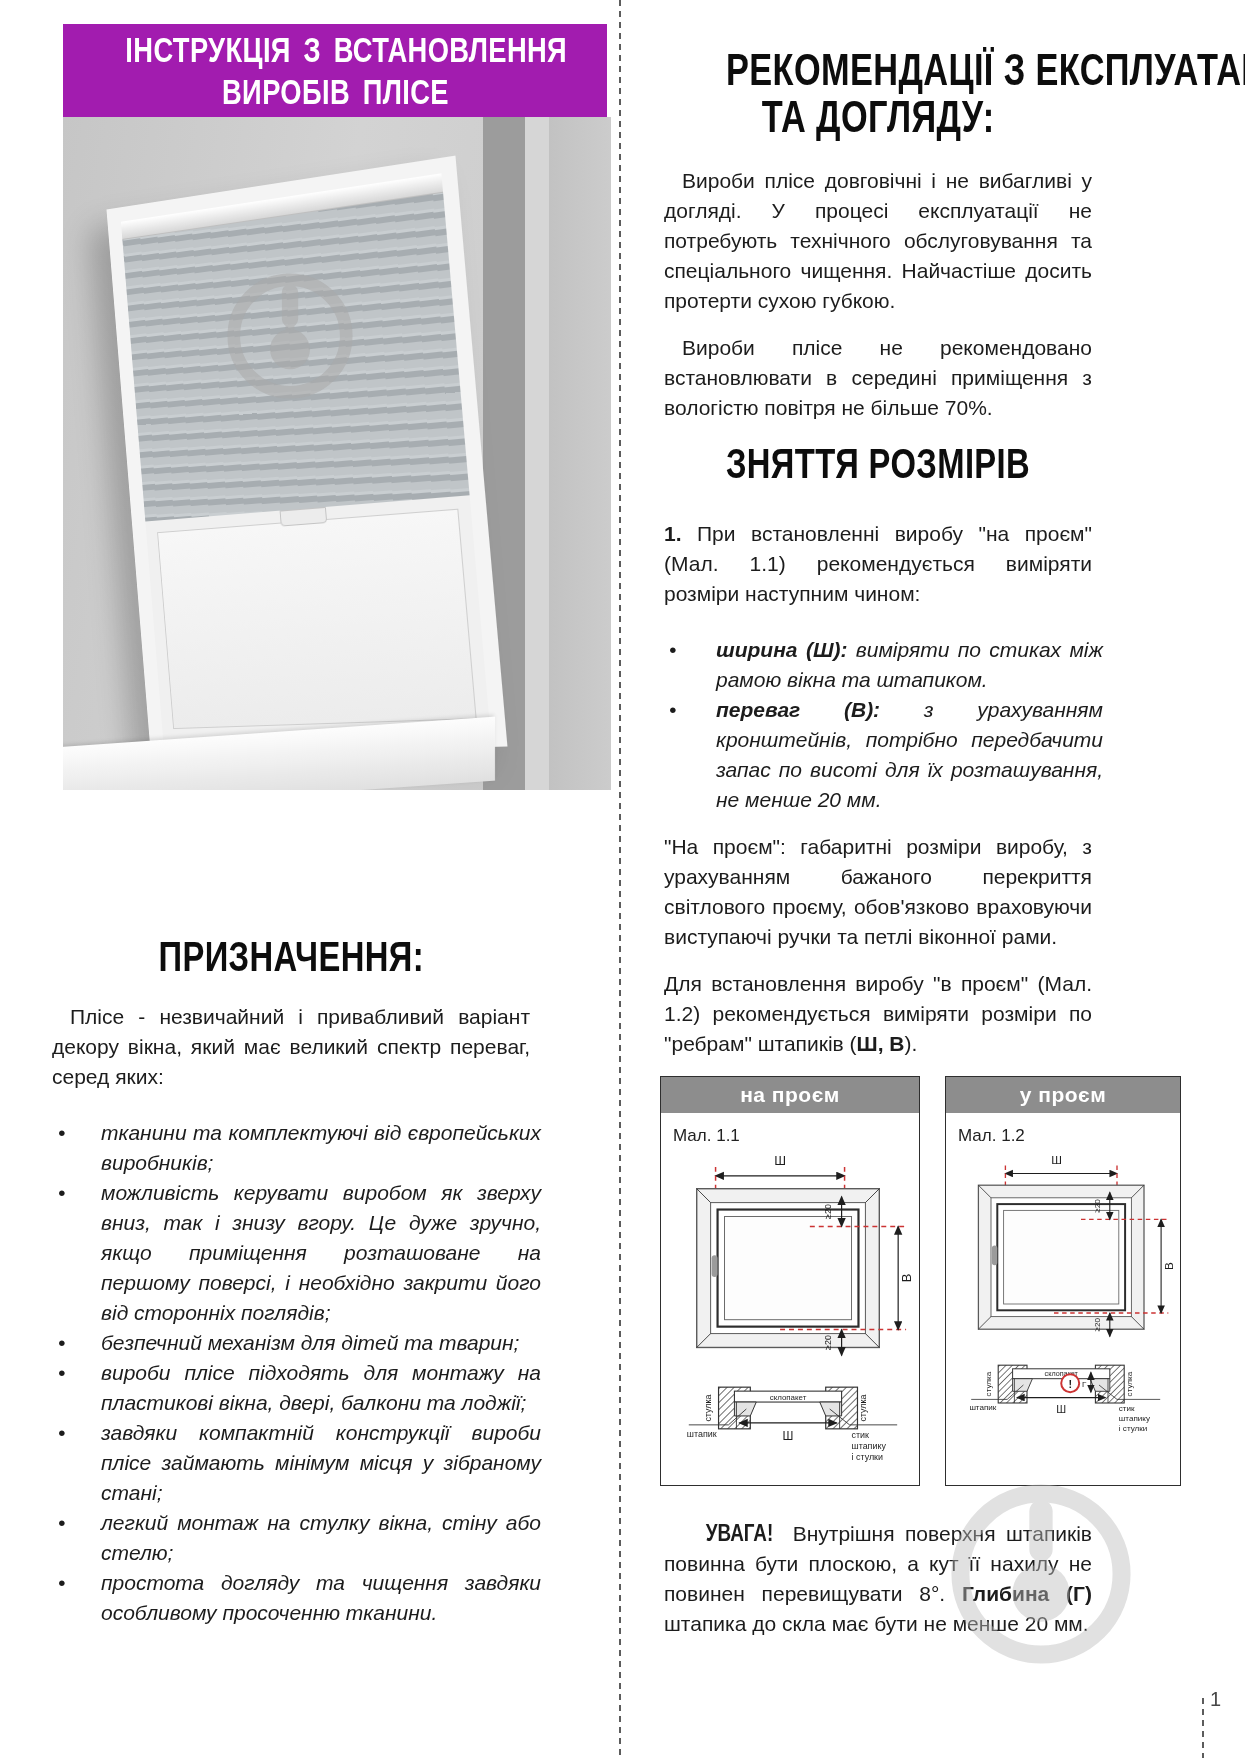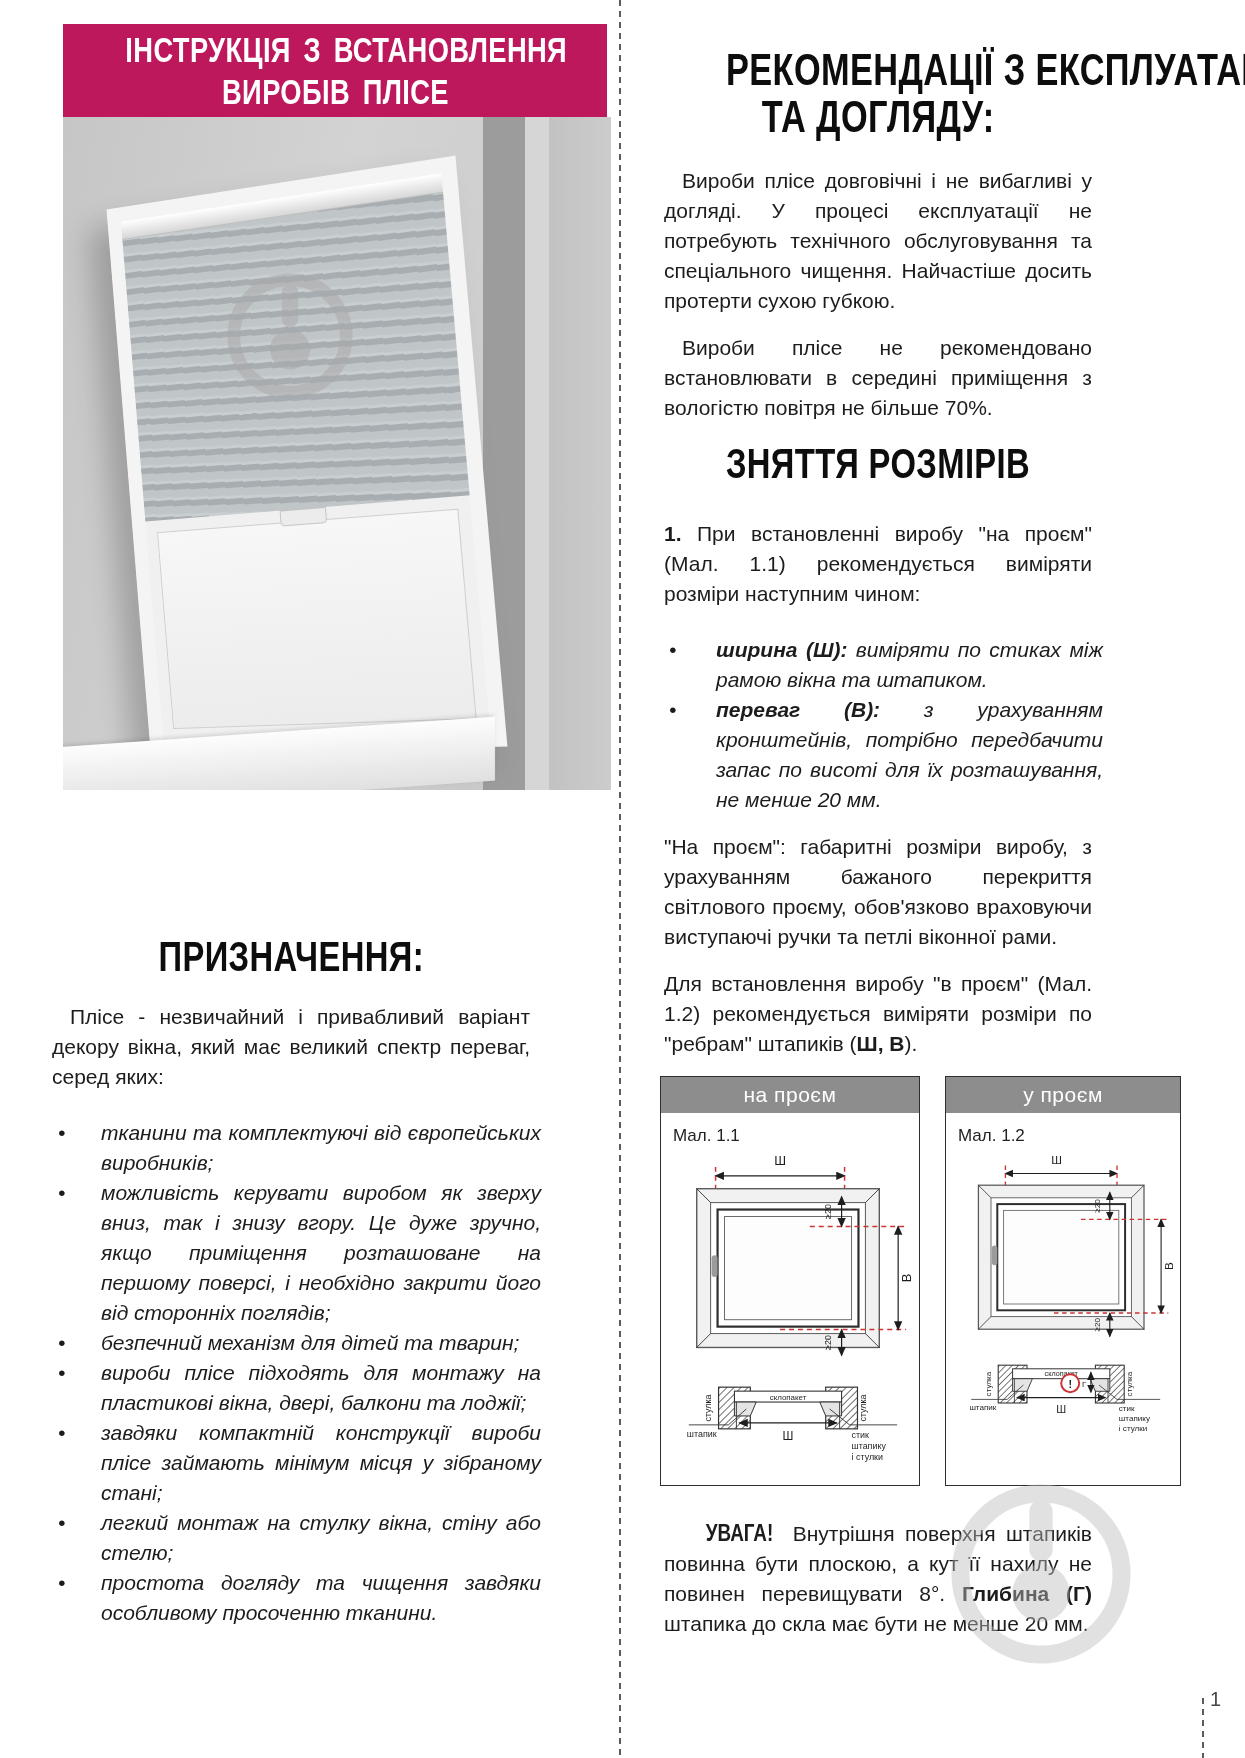--- a/index.html
+++ b/index.html
@@ -15,21 +15,21 @@
   p{margin:17px;}
   ul{margin:6px;padding:0;list-style:none;font-style:italic;}
 
   
   .v-dash{width:2px;background:repeating-linear-gradient(180deg,#5c5c5c 0 6px,transparent 6px 11px);}
   #divider{left:619px;top:0;height:1758px;}
   #edge-dash{left:1202px;top:1698px;height:60px;}
   #page-num{left:1210px;top:1688px;font-size:20px;color:#474747;}
 
   
-  #banner{left:63px;top:24px;width:544px;height:93px;background:#be185d;
+  #banner{left:63px;top:24px;width:544px;height:93px;background:#a21caf;
     display:flex;flex-direction:column;justify-content:center;}
   #banner .banner-line{text-align:center;color:#ffffff;font-size:35px;line-height:42px;word-spacing:6px;}
 
   
   #photo{left:63px;top:117px;width:548px;height:673px;overflow:hidden;
     background:linear-gradient(100deg,#c6c6c6 0%,#d3d3d3 45%,#c9c9c9 100%);}
   #photo .band-dark{position:absolute;left:420px;top:0;width:42px;height:100%;background:#9c9c9c;}
   #photo .band-light{position:absolute;left:462px;top:0;width:24px;height:100%;background:#d6d6d6;}
   #photo .band-right{position:absolute;left:486px;top:0;width:62px;height:100%;background:linear-gradient(90deg,#c2c2c2,#cccccc);}
   .photo-window{position:absolute;left:52px;top:64px;width:336px;height:540px;z-index:2;
@@ -68,21 +68,21 @@
   #care-p3{margin-top:22px;font-style:italic;}
   #measure-heading{margin-top:18px;margin-bottom:32px;}
   #attention{margin-top:32px;text-indent:18px;}
   .cond-sm{display:inline-block;transform:scaleX(0.82);transform-origin:50% 50%;font-weight:700;font-size:23px;white-space:nowrap;}
 
   
   #diagram-row{display:flex;gap:25px;margin-left:13px;margin-top:16px;width:566px;}
   .dbox{border:1.6px solid #2e2e2e;background:#ffffff;box-sizing:border-box;}
   .dbox-l{width:260px;}
   .dbox-r{width:236px;}
-  .dbox .dhead{height:36px;background:#8d8d8d;color:#ffffff;font-weight:400;font-size:21px;
+  .dbox .dhead{height:36px;background:#8d8d8d;color:#ffffff;font-weight:700;font-size:21px;
     display:flex;align-items:center;justify-content:center;letter-spacing:.5px;}
   .dbox .dbody{position:relative;height:372px;}
   .fig-label{padding:8px 0 0 12px;font-size:17px;color:#222222;}
   .diagram-svg{display:block;width:100%;margin-top:0;}
   .diagram-svg text{font-family:"Liberation Sans",sans-serif;fill:#1e1e1e;}
   .t13{font-size:13px;} .t12{font-size:12px;} .t9{font-size:9px;} .t8{font-size:8px;}
   .dim{stroke:#1e1e1e;stroke-width:1.2;fill:none;}
   .thin{stroke:#333333;stroke-width:0.9;fill:none;}
   .rd{stroke:#cc3333;stroke-width:1.5;stroke-dasharray:5 4;fill:none;}
 </style>

